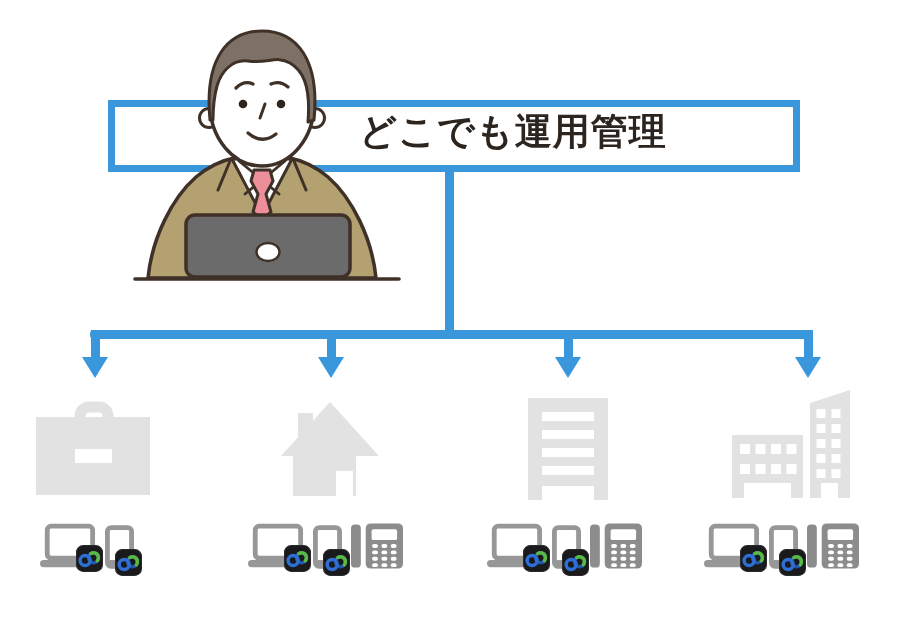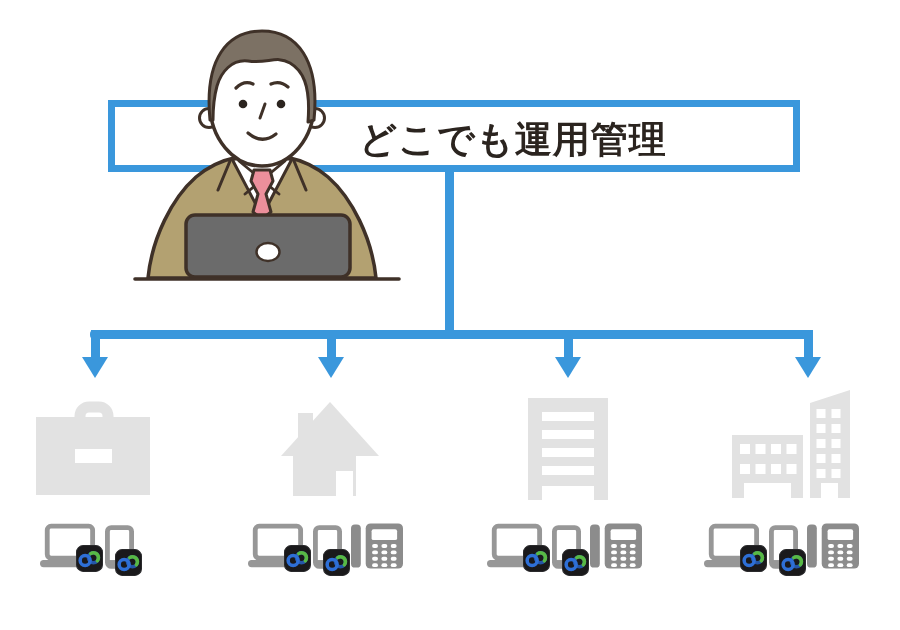--- a/index.html
+++ b/index.html
@@ -20,21 +20,21 @@
   }
   html,body{margin:0;padding:0;background:#fff;}
   .stage{
     position:relative;width:900px;height:630px;background:#fff;overflow:hidden;
     font-family:"Liberation Sans","DejaVu Sans",sans-serif;
   }
   
   .banner{
     position:absolute;left:108px;top:100px;width:692px;height:72px;
     box-sizing:border-box;border:7px solid var(--connector-blue);
-    background:#fff;z-index:2;display:flex;align-items:flex-end;
+    background:#fff;z-index:2;display:flex;align-items:flex-start;
   }
   .banner-text{
     flex:1;text-align:center;padding-left:118px;
     font-size:37px;font-weight:800;letter-spacing:1px;color:var(--title-color);
     white-space:nowrap;
   }
   
   .stem-main{position:absolute;left:445px;top:165px;width:9px;height:170px;background:var(--connector-blue);z-index:1;}
   .hbar{position:absolute;left:90px;top:330px;width:723px;height:9px;border-radius:4px;background:var(--connector-blue);z-index:1;}
   .arrow{position:absolute;top:330px;width:26px;height:48px;z-index:1;}

